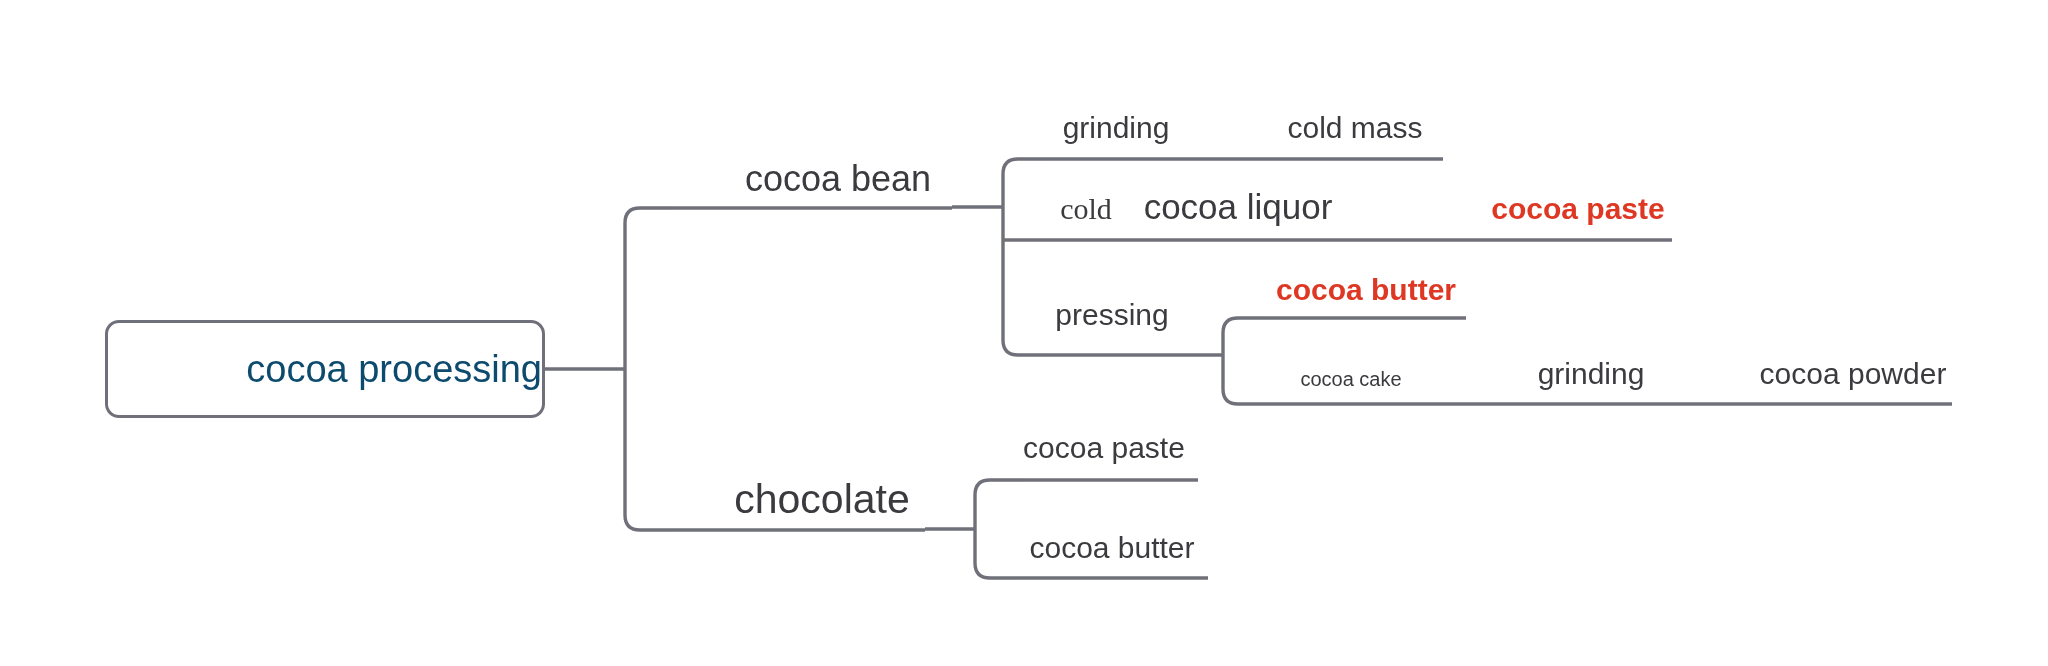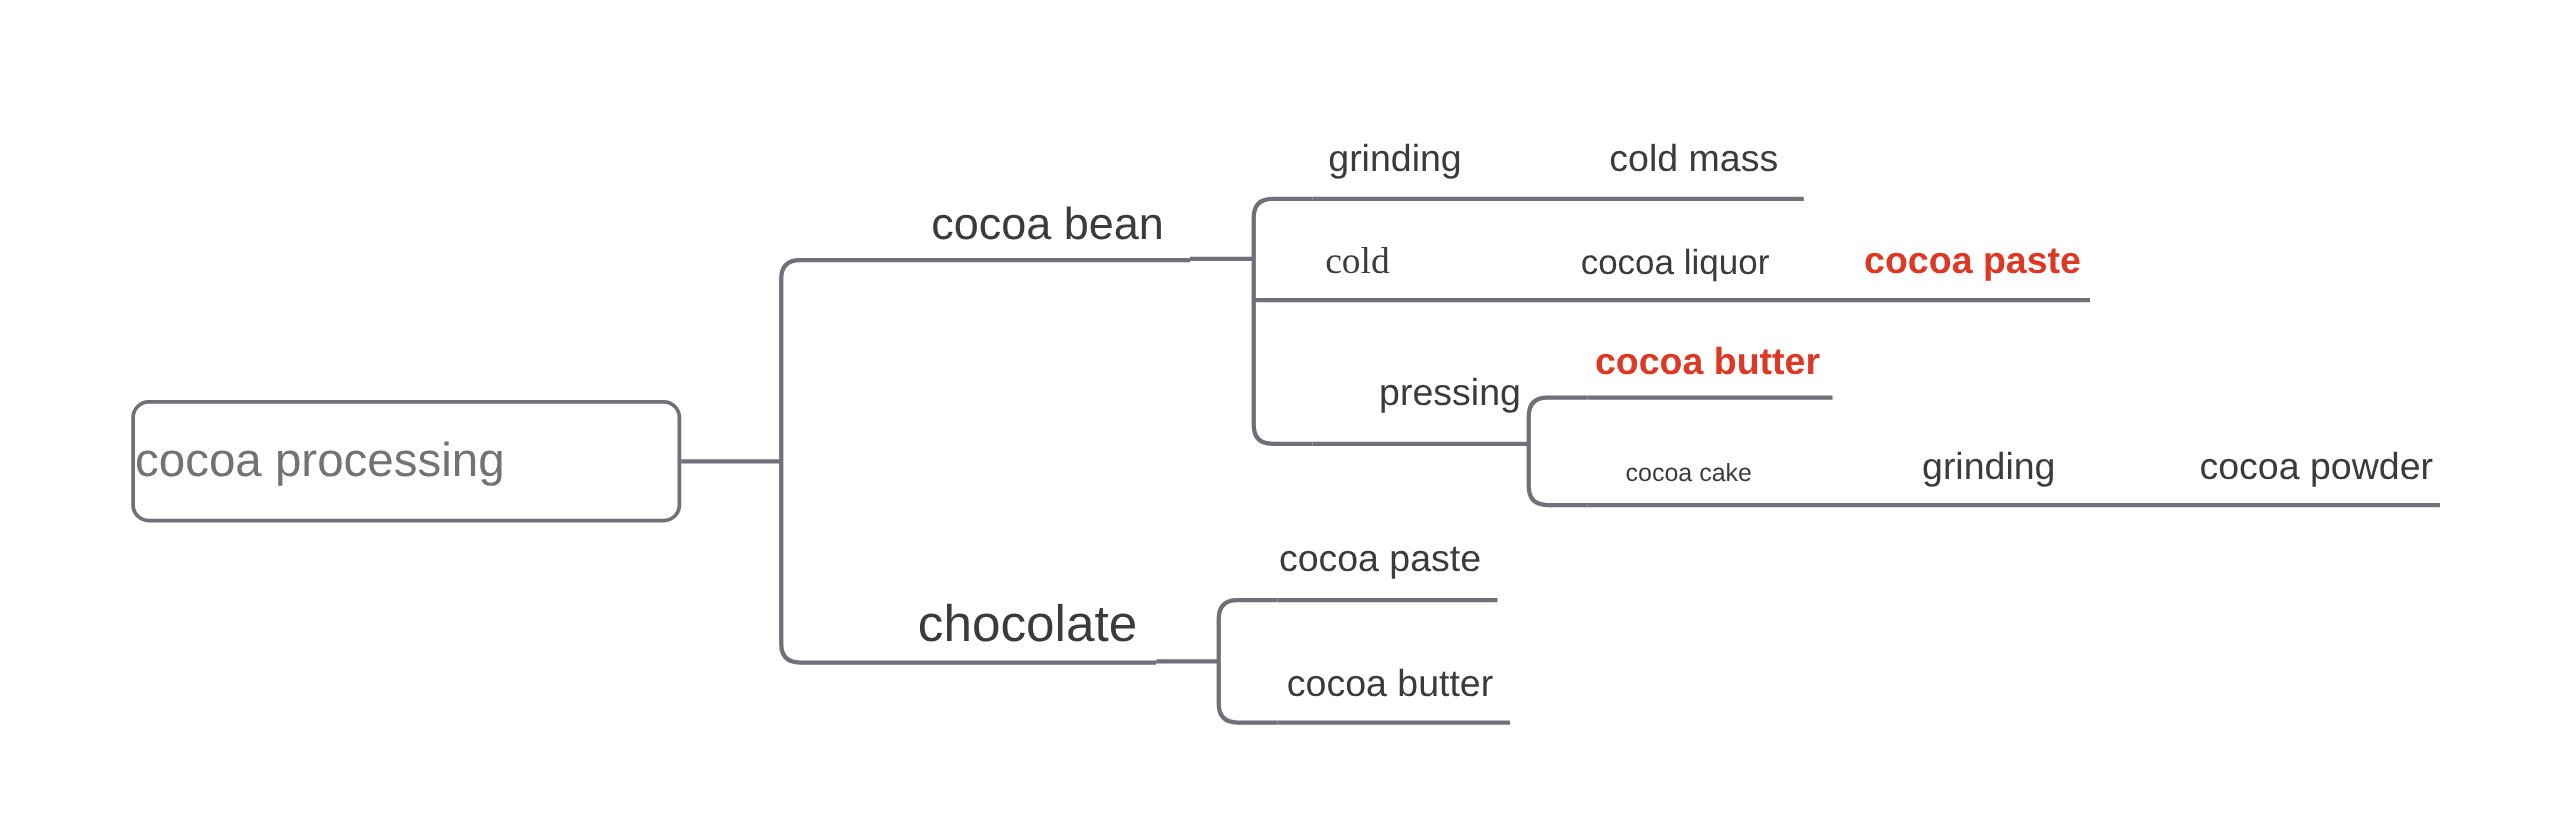--- a/index.html
+++ b/index.html
@@ -37,22 +37,22 @@
     font-weight: bold;
   }
   .root-box {
     position: absolute;
     box-sizing: border-box;
     border: 3px solid #70707a;
     border-radius: 14px;
     background: #ffffff;
     display: flex;
     align-items: center;
-    justify-content: flex-start;
-    color: #737373;
+    justify-content: flex-end;
+    color: #0c4a6e;
   }
 </style>
 </head>
 <body>
 
 <div id="canvas">
 
   <svg id="wires" viewBox="0 0 2048 666" xmlns="http://www.w3.org/2000/svg">
     <g fill="none" stroke="#70707a" stroke-width="3.4" stroke-linecap="butt" stroke-linejoin="round">
 
@@ -100,27 +100,27 @@
   <div class="node-label" style="left:822px; top:520px; font-size:41px;">
     <span>chocolate</span>
   </div>
 
   <div class="node-label" style="left:1116px; top:143px; font-size:30px;">grinding</div>
 
   <div class="node-label" style="left:1355px; top:143px; font-size:30px;">cold mass</div>
 
   <div class="node-label" style="left:1086px; top:224px; font-size:30px;font-family:Liberation Serif, serif;">cold</div>
 
-  <div class="node-label" style="left:1340px; top:224px; font-size:28px;">cocoa liquor</div>
+  <div class="node-label" style="left:1238px; top:224px; font-size:35px;">cocoa liquor</div>
 
   <div class="node-label highlight" style="left:1578px; top:224px; font-size:30px;">cocoa paste</div>
 
   <div class="node-label highlight" style="left:1366px; top:305px; font-size:30px;">cocoa butter</div>
 
-  <div class="node-label" style="left:1112px; top:330px; font-size:30px;margin-left:48px;">pressing</div>
+  <div class="node-label" style="left:1112px; top:330px; font-size:30px;">pressing</div>
 
   <div class="node-label" style="left:1351px; top:389px; font-size:20px;">cocoa cake</div>
 
   <div class="node-label" style="left:1591px; top:389px; font-size:30px;">grinding</div>
 
   <div class="node-label" style="left:1853px; top:389px; font-size:30px;">cocoa powder</div>
 
   <div class="node-label" style="left:1104px; top:463px; font-size:30px;">cocoa paste</div>
 
   <div class="node-label" style="left:1112px; top:563px; font-size:30px;">cocoa butter</div>

